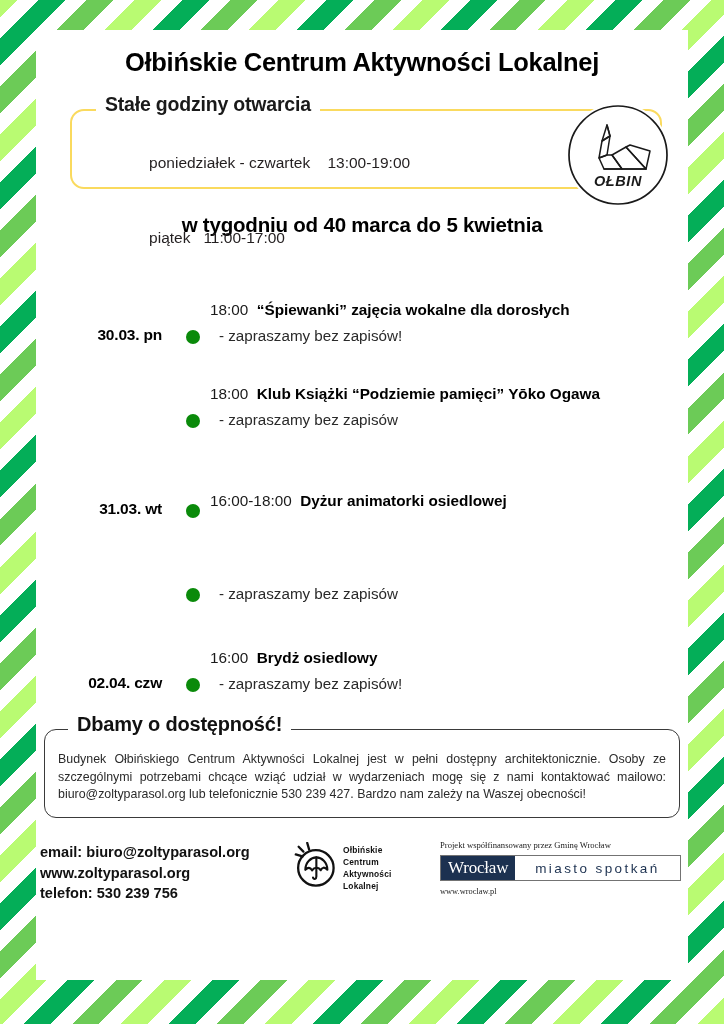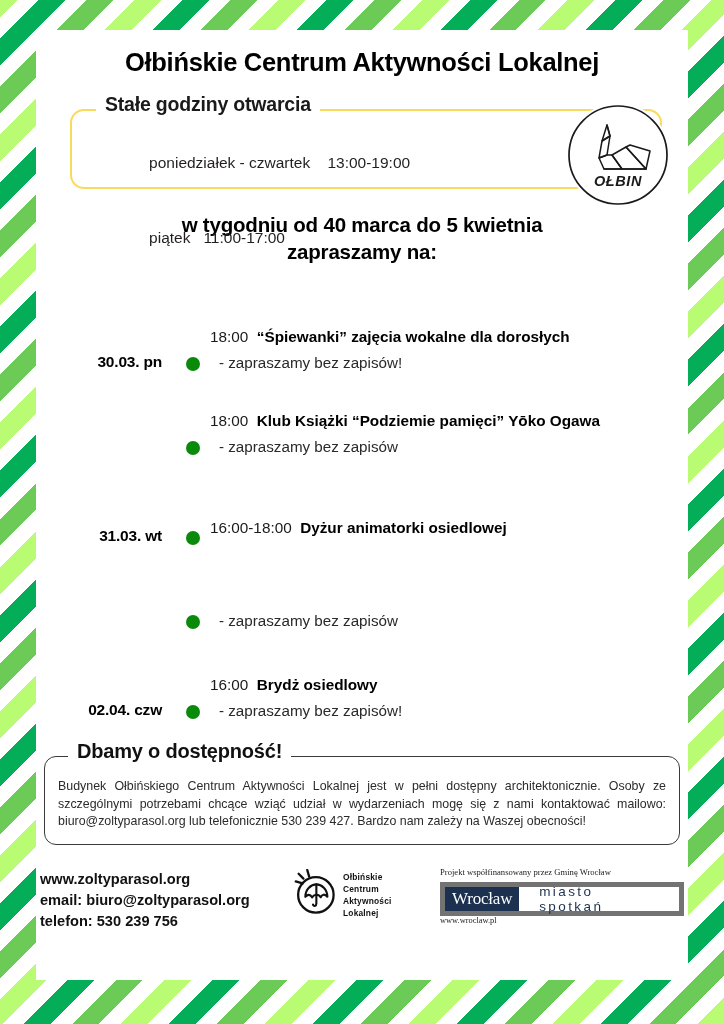--- a/index.html
+++ b/index.html
@@ -263,21 +263,21 @@
   }
   .wro-caption {
     font-family: "Liberation Serif", serif;
     font-size: 8.6px;
     color: #1b1b1b;
     margin-bottom: 5px;
   }
   .wro-logo {
     display: inline-flex;
     align-items: stretch;
-    border: 5px solid #737373;
+    border: 1px solid #737373;
     height: 24px;
   }
   .wro-dark {
     background: #1c3150;
     color: #ffffff;
     font-size: 17px;
     font-weight: normal;
     padding: 0 7px;
     display: flex;
     align-items: center;
@@ -290,20 +290,21 @@
     font-size: 13.5px;
     padding: 0 20px;
     display: flex;
     align-items: center;
     letter-spacing: 2.4px;
   }
   .wro-url {
     font-family: "Liberation Serif", serif;
     font-size: 8.4px;
     color: #1b1b1b;
+    margin-top: 6px;
   }
 </style>
 </head>
 <body>
 
 <div class="poster">
 
   <div class="stripe-frame"></div>
   <div class="stripe-mask"></div>
 
@@ -335,21 +336,20 @@
             <path d="M38 66 L56 66 L80 66"></path>
             <path d="M41 22 L44 33"></path>
           </g>
           <text x="52" y="83" text-anchor="middle" font-family="Liberation Sans, sans-serif" font-size="14.5" font-weight="bold" font-style="italic" letter-spacing="0.6" fill="#1a1a1a">OŁBIN</text>
         </svg>
       </div>
     </div>
 
     <div class="week-heading">
       <div>w tygodniu od 40 marca do 5 kwietnia</div>
-      <div>zapraszamy na:</div>
     </div>
 
     <div class="schedule">
 
       <div class="day-group">
         <div class="event-row">
           <div class="day-label">30.03. pn</div>
           <div class="bullet-cell">
             <span class="bullet"></span>
           </div>
@@ -423,22 +423,22 @@
 
     <div class="access-wrap">
       <div class="access-box"></div>
       <div class="access-legend">Dbamy o dostępność!</div>
       <div class="access-text">Budynek Ołbińskiego Centrum Aktywności Lokalnej jest w pełni dostępny architektonicznie. Osoby ze szczególnymi potrzebami chcące wziąć udział w wydarzeniach mogę się z nami kontaktować mailowo: biuro@zoltyparasol.org lub telefonicznie 530 239 427. Bardzo nam zależy na Waszej obecności!</div>
     </div>
 
     <div class="footer">
 
       <div class="contact">
+        <div>email: biuro@zoltyparasol.org</div>
         <div>www.zoltyparasol.org</div>
-        <div>email: biuro@zoltyparasol.org</div>
         <div>telefon: 530 239 756</div>
       </div>
 
       <div class="ocal-logo-block">
         <svg class="ocal-mark" viewBox="0 0 48 48" aria-hidden="true">
           <circle cx="27" cy="27" r="18.5" fill="none" stroke="#111" stroke-width="2.4"></circle>
           <g stroke="#111" stroke-width="2.4" stroke-linecap="round" fill="none">
             <line x1="6" y1="13" x2="13" y2="15"></line>
             <line x1="9" y1="5" x2="14" y2="10"></line>
             <line x1="18" y1="1" x2="20" y2="8"></line>

